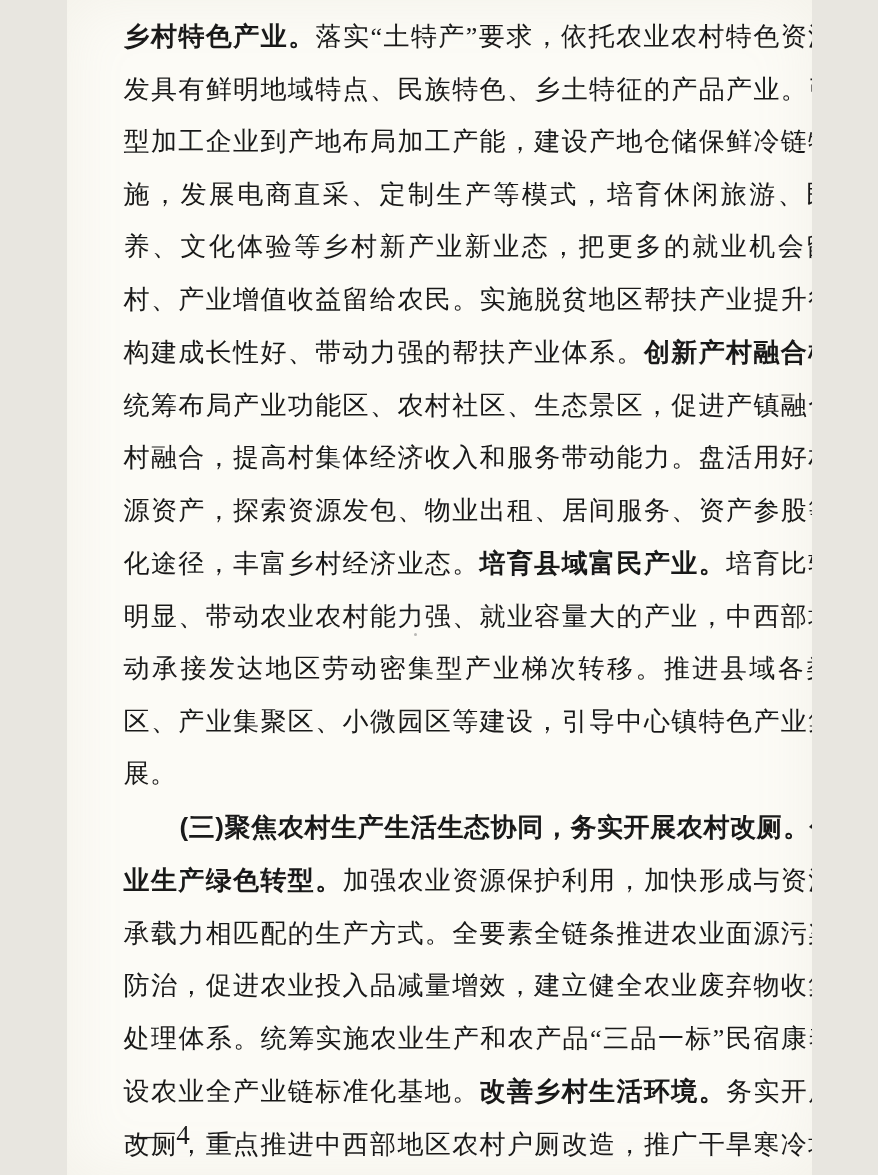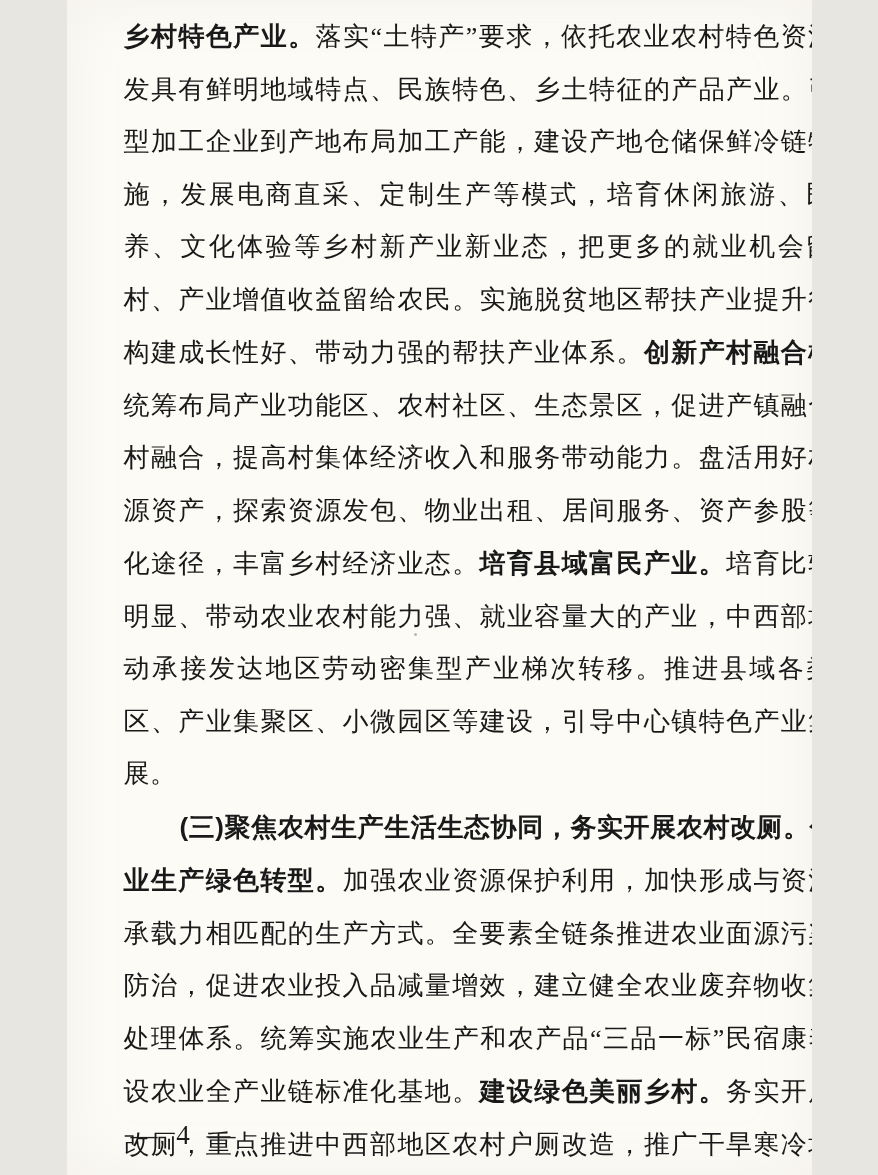--- a/index.html
+++ b/index.html
@@ -62,17 +62,17 @@
 </style>
 </head>
 <body>
 
 <div class="page">
   <div class="speck s1"></div>
   <div class="speck s2"></div>
 
   <div class="text-block">
       <p class=""><span class="seg bold">乡村特色产业。</span><span class="seg">落实“土特产”要求，依托农业农村特色资源，开发具有鲜明地域特点、民族特色、乡土特征的产品产业。引导大型加工企业到产地布局加工产能，建设产地仓储保鲜冷链物流设施，发展电商直采、定制生产等模式，培育休闲旅游、民宿康养、文化体验等乡村新产业新业态，把更多的就业机会留在乡村、产业增值收益留给农民。实施脱贫地区帮扶产业提升行动，构建成长性好、带动力强的帮扶产业体系。</span><span class="seg bold">创新产村融合模式。</span><span class="seg">统筹布局产业功能区、农村社区、生态景区，促进产镇融合、产村融合，提高村集体经济收入和服务带动能力。盘活用好村级资源资产，探索资源发包、物业出租、居间服务、资产参股等多样化途径，丰富乡村经济业态。</span><span class="seg bold">培育县域富民产业。</span><span class="seg">培育比较优势明显、带动农业农村能力强、就业容量大的产业，中西部地区主动承接发达地区劳动密集型产业梯次转移。推进县域各类开发区、产业集聚区、小微园区等建设，引导中心镇特色产业集群发展。</span></p>
-      <p class="indent"><span class="seg bold">(三)聚焦农村生产生活生态协同，务实开展农村改厕。促进农业生产绿色转型。</span><span class="seg">加强农业资源保护利用，加快形成与资源环境承载力相匹配的生产方式。全要素全链条推进农业面源污染综合防治，促进农业投入品减量增效，建立健全农业废弃物收集利用处理体系。统筹实施农业生产和农产品“三品一标”民宿康养，建设农业全产业链标准化基地。</span><span class="seg bold">建设绿色美丽乡村。</span><span class="seg">务实开展农村改厕，重点推进中西部地区农村户厕改造，推广干旱寒冷地区适用</span></p>
+      <p class="indent"><span class="seg bold">(三)聚焦农村生产生活生态协同，务实开展农村改厕。促进农业生产绿色转型。</span><span class="seg">加强农业资源保护利用，加快形成与资源环境承载力相匹配的生产方式。全要素全链条推进农业面源污染综合防治，促进农业投入品减量增效，建立健全农业废弃物收集利用处理体系。统筹实施农业生产和农产品“三品一标”民宿康养，建设农业全产业链标准化基地。</span><span class="seg bold">改善乡村生活环境。</span><span class="seg">务实开展农村改厕，重点推进中西部地区农村户厕改造，推广干旱寒冷地区适用</span></p>
     </div>
 
   <div class="page-number">— 4 —</div>
 </div>
 
 </body></html>

